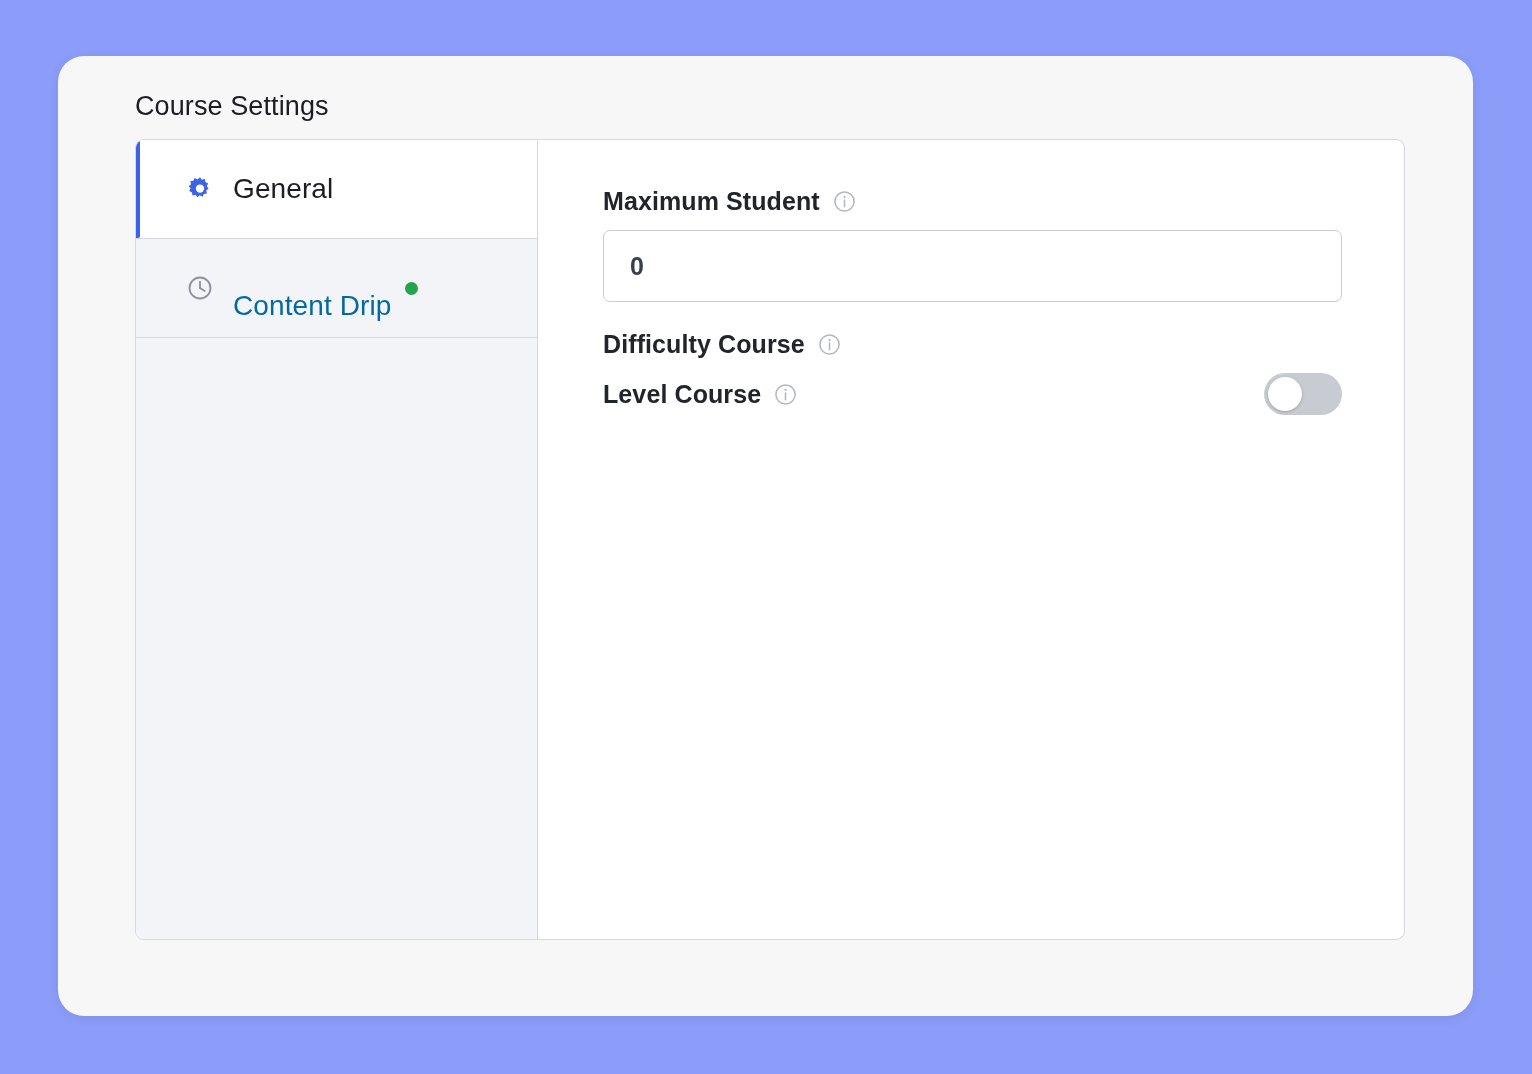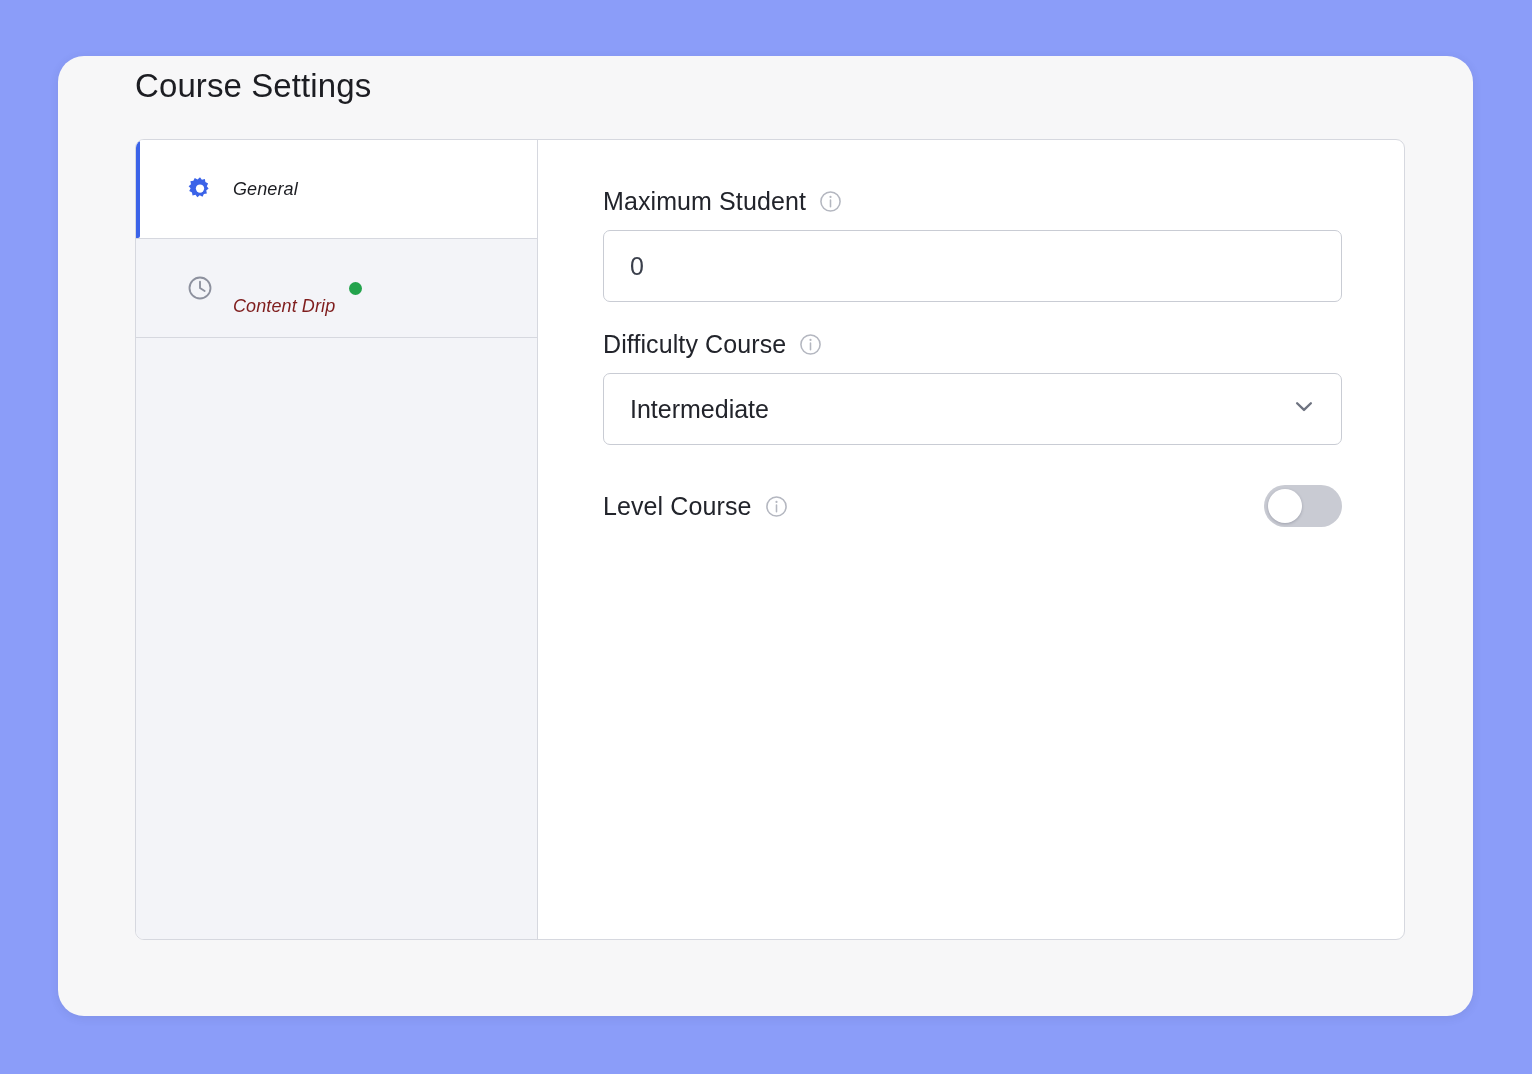--- a/index.html
+++ b/index.html
@@ -24,22 +24,22 @@
     width: 1415px;
     height: 960px;
     background: #f7f7f8;
     border-radius: 26px;
     box-shadow: 0 2px 10px rgba(40,45,80,.10);
   }
 
   .card-title {
     position: absolute;
     left: 77px;
-    top: 12px;
-    font-size: 33px;
+    top: 32px;
+    font-size: 27px;
     line-height: 36px;
     color: #1c1d22;
     letter-spacing: .1px;
   }
 
   
   .panel {
     position: absolute;
     left: 77px;
     top: 83px;
@@ -85,39 +85,39 @@
   }
 
   .nav-icon {
     width: 30px; height: 30px;
     flex: none;
     display: flex; align-items: center; justify-content: center;
     margin-right: 18px;
   }
 
   .nav-label {
-    font-size: 18px;
+    font-size: 28px;
     color: #1c1d22;
     letter-spacing: .1px;
-    font-style: italic;
-  }
-  .nav-item:not(.active) .nav-label { color: #7f1d1d; margin-top: 36px; }
+  }
+  .nav-item:not(.active) .nav-label { color: #0369a1; margin-top: 36px; }
 
   .status-dot {
     width: 13px; height: 13px;
     border-radius: 50%;
     background: #23a34c;
     margin-left: 14px;
     flex: none;
   }
 
   
   .content {
     flex: 1;
     padding: 47px 63px 0 65px;
+    font-weight: bold;
   }
 
   .field-label {
     display: flex;
     align-items: center;
     font-size: 25px;
     color: #22242b;
     letter-spacing: .1px;
     margin-bottom: 14px;
   }
@@ -237,28 +237,20 @@
         <span>Difficulty Course</span>
         <span class="info-icon">
           <svg width="25" height="25" viewBox="0 0 24 24" fill="none" stroke="#b4b7c0" stroke-width="1.5">
             <circle cx="12" cy="12" r="9.2"></circle>
             <circle cx="12" cy="7.6" r="1.05" fill="#b4b7c0" stroke="none"></circle>
             <path d="M12 10.6v6.4" stroke-linecap="round"></path>
           </svg>
         </span>
       </div>
 
-      <div class="select">
-        <span>Intermediate</span>
-        <span>
-          <svg width="30" height="30" viewBox="0 0 24 24" fill="none" stroke="#6e7380" stroke-width="1.9" stroke-linecap="round" stroke-linejoin="round">
-            <path d="M6.5 9.8l5.5 5.3 5.5-5.3"></path>
-          </svg>
-        </span>
-      </div>
 
       <div class="toggle-row">
         <div class="field-label">
           <span>Level Course</span>
           <span class="info-icon">
             <svg width="25" height="25" viewBox="0 0 24 24" fill="none" stroke="#b4b7c0" stroke-width="1.5">
               <circle cx="12" cy="12" r="9.2"></circle>
               <circle cx="12" cy="7.6" r="1.05" fill="#b4b7c0" stroke="none"></circle>
               <path d="M12 10.6v6.4" stroke-linecap="round"></path>
             </svg>

